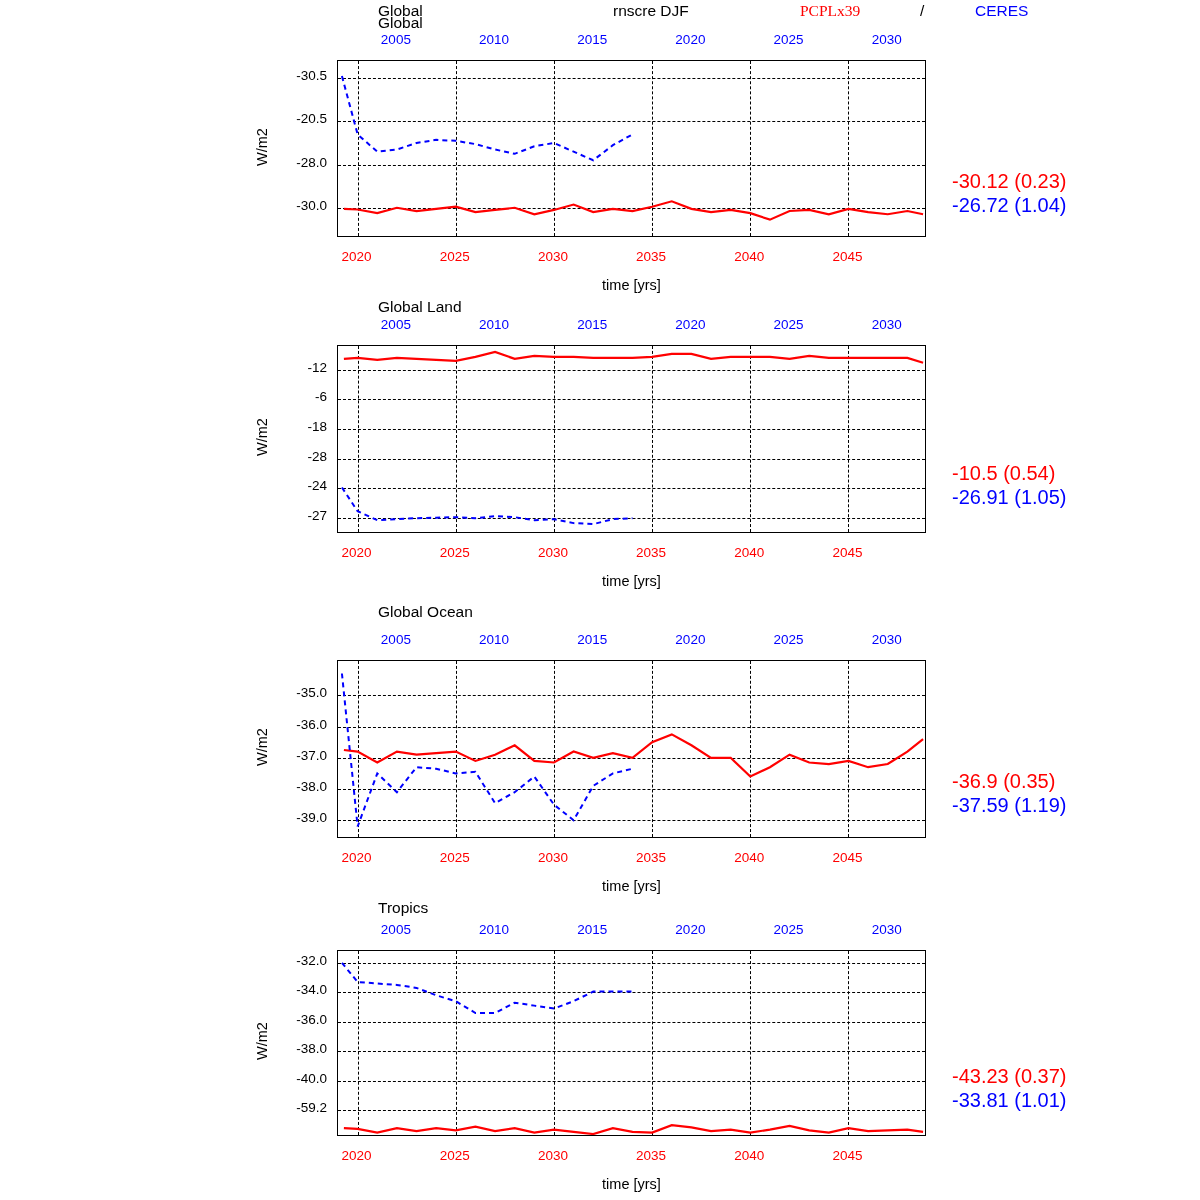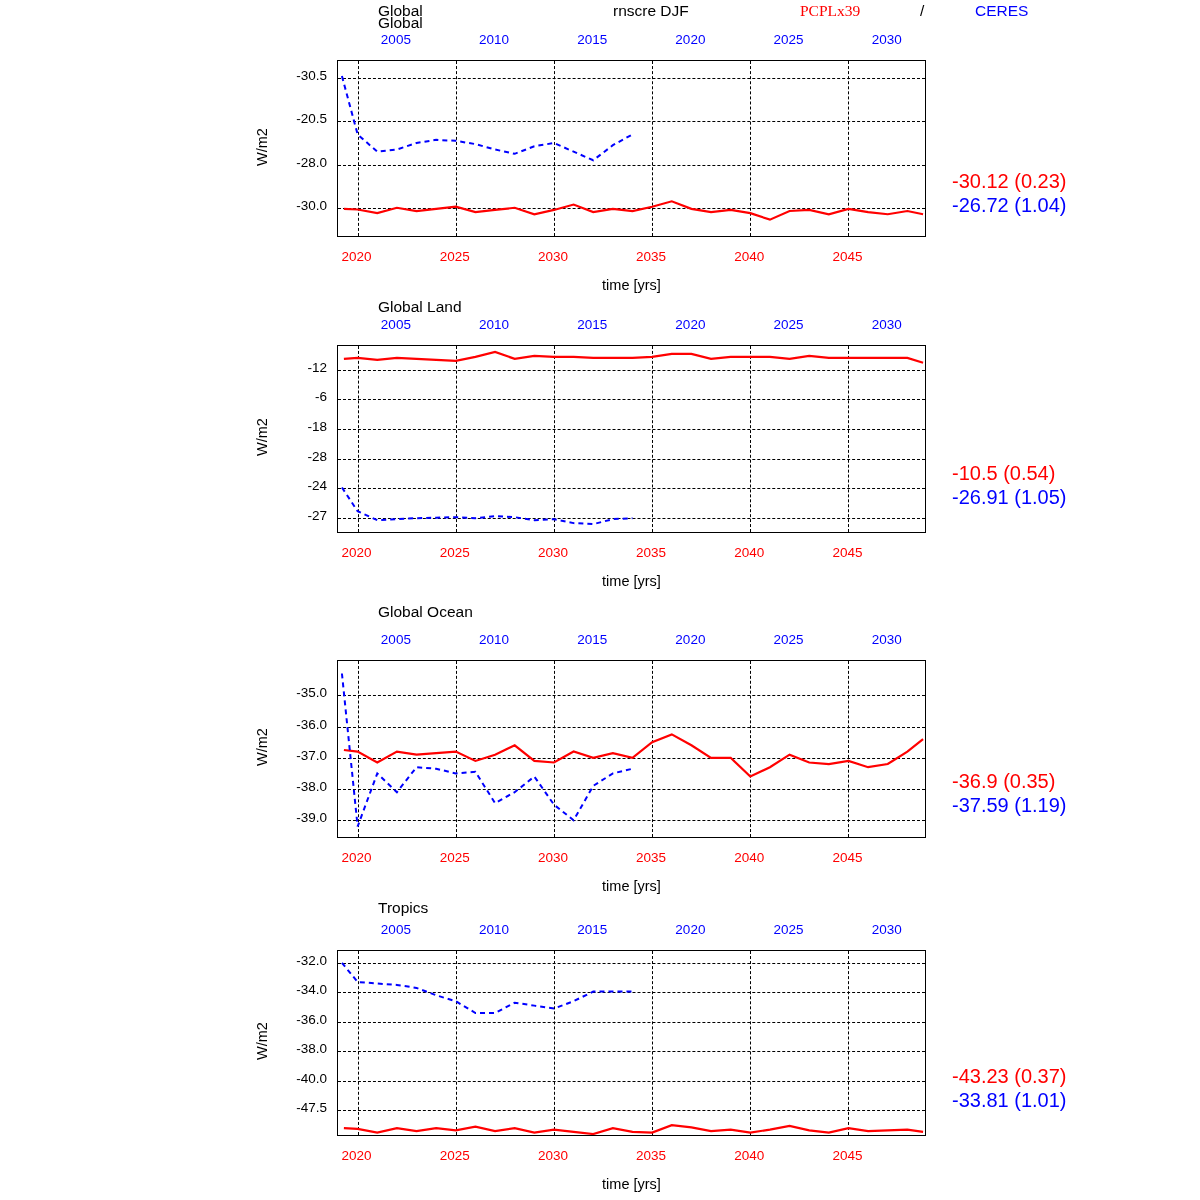--- a/index.html
+++ b/index.html
@@ -264,21 +264,21 @@
         <svg class="series" width="589" height="186">
           <path d="M5.89 177.14 L19.63 177.88 L39.27 181.57 L58.90 177.14 L78.53 180.10 L98.17 177.14 L117.80 179.36 L137.43 175.67 L157.07 180.10 L176.70 177.14 L196.33 181.57 L215.97 178.62 L235.60 180.83 L255.23 183.05 L274.87 177.14 L294.50 180.83 L314.13 181.57 L333.77 174.19 L353.40 176.40 L373.03 180.10 L392.67 178.62 L412.30 181.57 L431.93 178.62 L451.57 174.93 L471.20 179.36 L490.83 181.57 L510.47 177.14 L530.10 180.10 L549.73 179.36 L569.37 178.62 L585.07 180.83" fill="none" stroke="#ff0000" stroke-width="2.2"></path>
           <path d="M3.93 11.81 L19.63 31.00 L39.27 32.48 L58.90 33.95 L78.53 36.90 L98.17 44.29 L117.80 50.19 L137.43 62.00 L157.07 62.00 L176.70 51.67 L196.33 54.62 L215.97 57.57 L235.60 50.19 L255.23 40.60 L274.87 40.60 L294.50 40.60" fill="none" stroke="#0000ff" stroke-width="2" stroke-dasharray="5,4"></path>
         </svg>
       </div>
       <div class="axis-label-left" style="left: 265px; top: 952.81px; width: 62px;">-32.0</div>
       <div class="axis-label-left" style="left: 265px; top: 982.333px; width: 62px;">-34.0</div>
       <div class="axis-label-left" style="left: 265px; top: 1011.86px; width: 62px;">-36.0</div>
       <div class="axis-label-left" style="left: 265px; top: 1041.38px; width: 62px;">-38.0</div>
       <div class="axis-label-left" style="left: 265px; top: 1070.9px; width: 62px;">-40.0</div>
-      <div class="axis-label-left" style="left: 265px; top: 1100.43px; width: 62px;">-47.5</div>
+      <div class="axis-label-left" style="left: 265px; top: 1100.43px; width: 62px;">-59.2</div>
       <div class="axis-top-tick" style="left: 365.9px; top: 922px; width: 60px;">2005</div>
       <div class="axis-top-tick" style="left: 464.067px; top: 922px; width: 60px;">2010</div>
       <div class="axis-top-tick" style="left: 562.233px; top: 922px; width: 60px;">2015</div>
       <div class="axis-top-tick" style="left: 660.4px; top: 922px; width: 60px;">2020</div>
       <div class="axis-top-tick" style="left: 758.567px; top: 922px; width: 60px;">2025</div>
       <div class="axis-top-tick" style="left: 856.733px; top: 922px; width: 60px;">2030</div>
       <div class="axis-bottom-tick" style="left: 326.633px; top: 1148px; width: 60px;">2020</div>
       <div class="axis-bottom-tick" style="left: 424.8px; top: 1148px; width: 60px;">2025</div>
       <div class="axis-bottom-tick" style="left: 522.967px; top: 1148px; width: 60px;">2030</div>
       <div class="axis-bottom-tick" style="left: 621.133px; top: 1148px; width: 60px;">2035</div>

